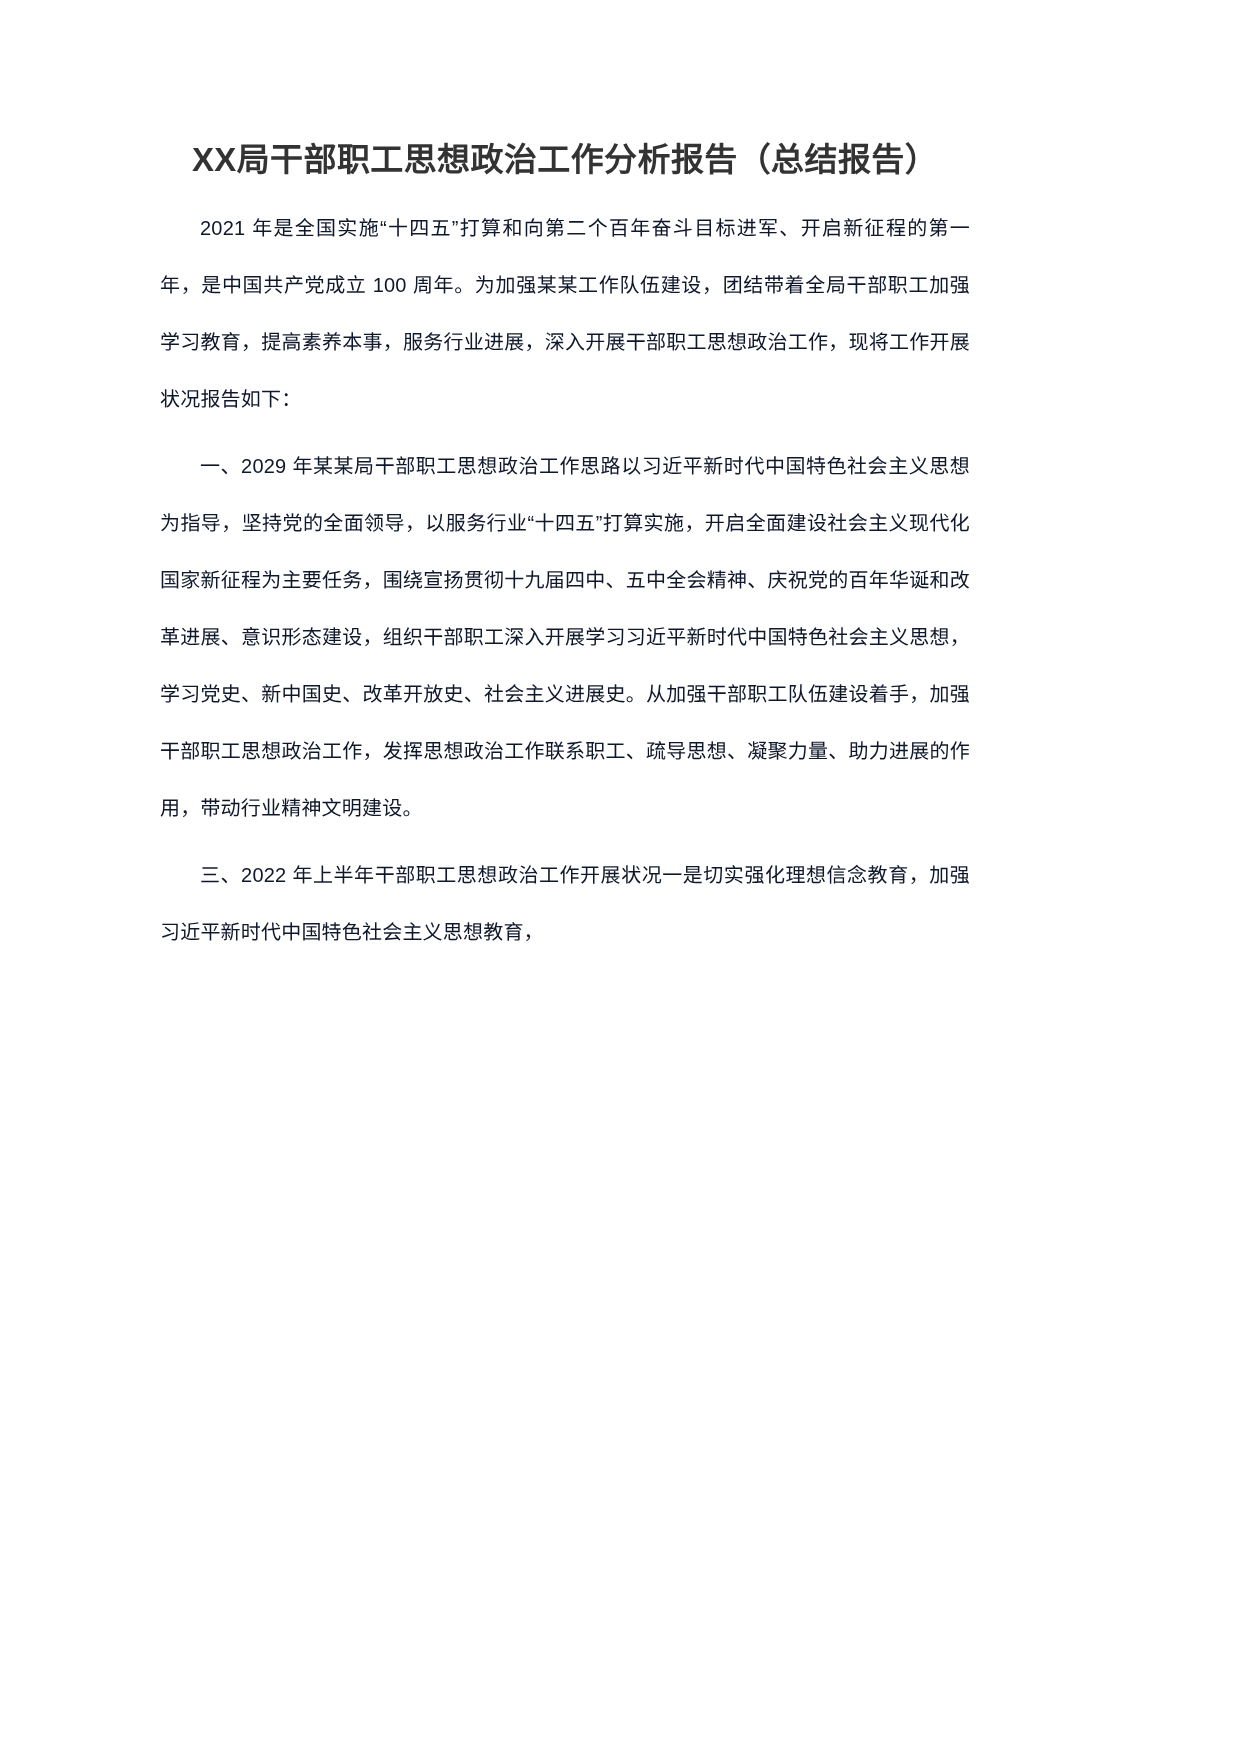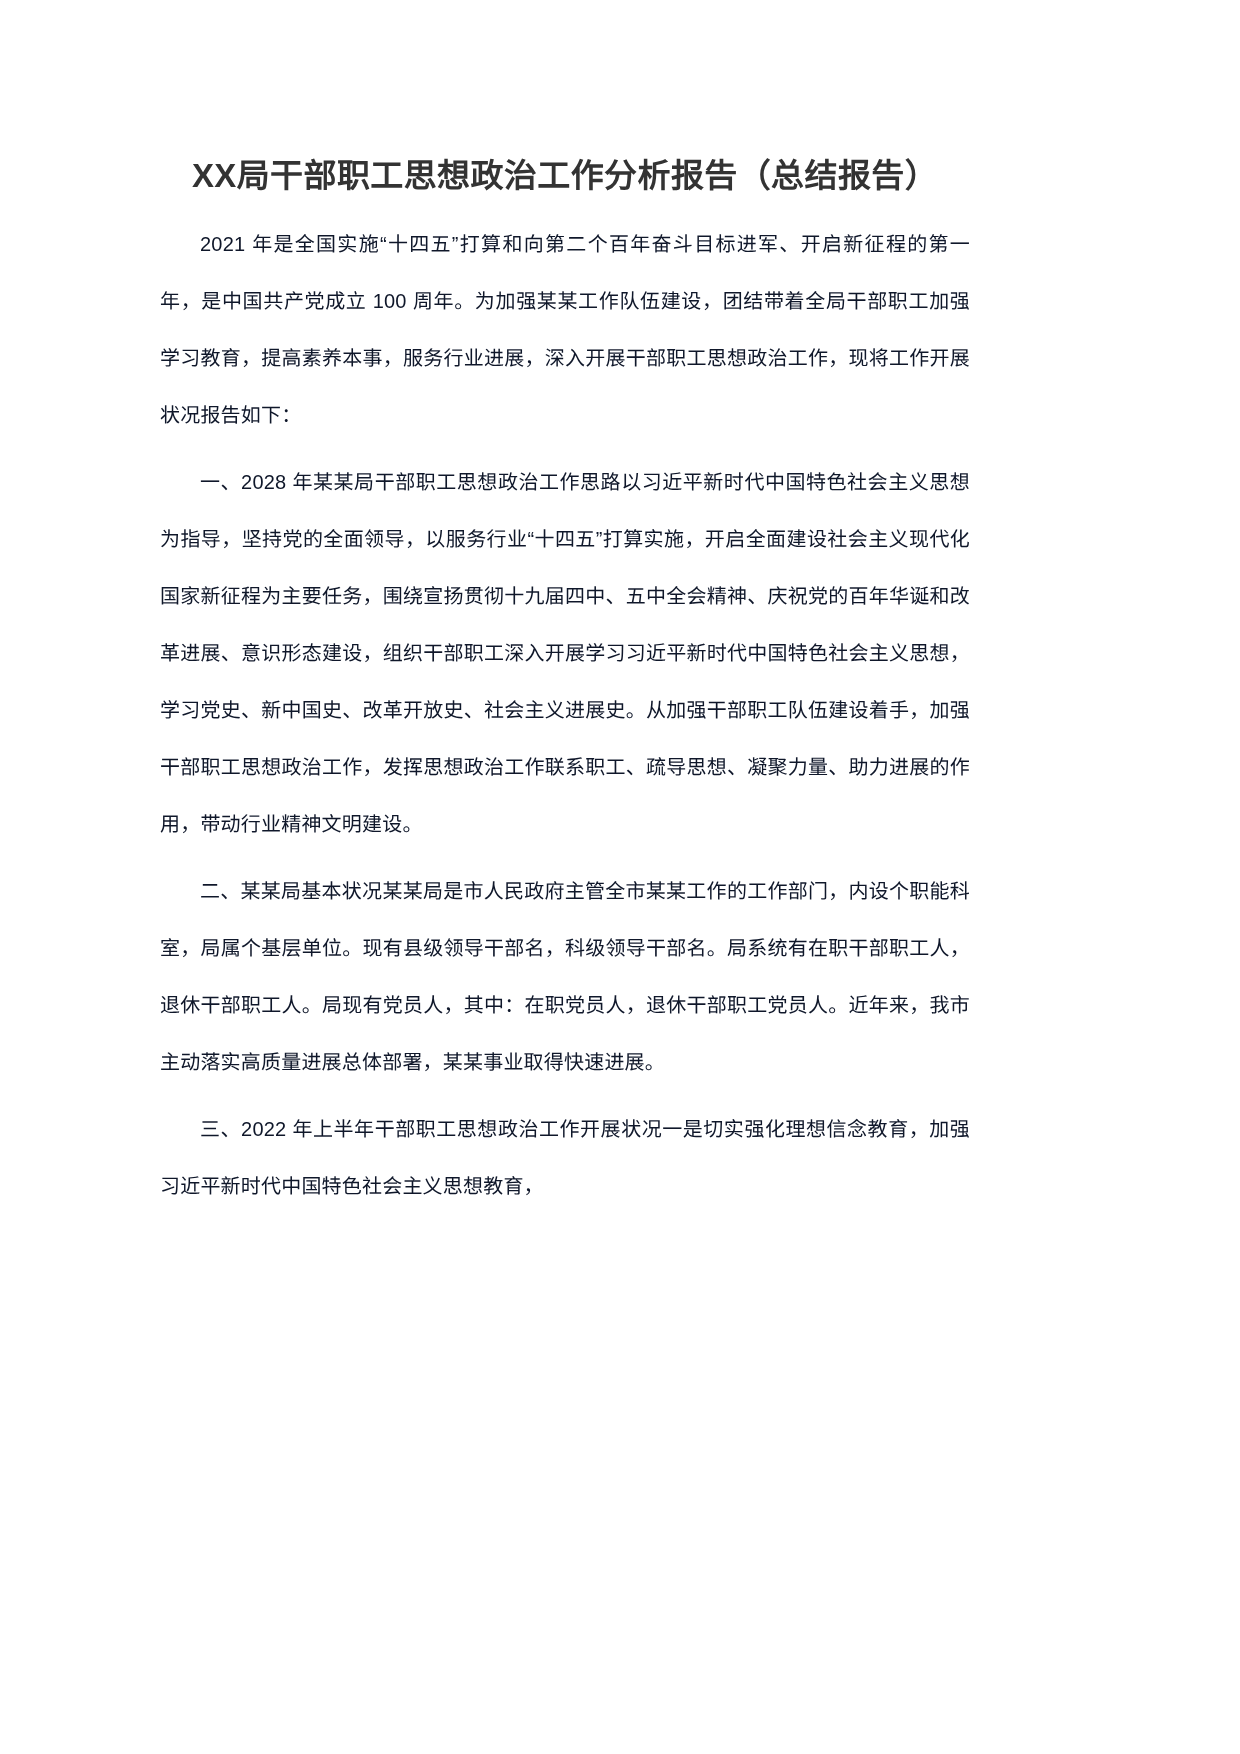--- a/index.html
+++ b/index.html
@@ -15,21 +15,21 @@
     height: 1754px;
     margin: 0 auto;
     background: #ffffff;
     box-sizing: border-box;
     overflow: hidden;
   }
 
   .page-body {
     position: absolute;
     left: 160px;
-    top: 152px;
+    top: 136px;
     width: 810px;
   }
 
   .doc-title {
     font-family: "Liberation Sans", "DejaVu Sans", sans-serif;
     font-weight: bold;
     font-size: 33px;
     line-height: 48px;
     color: #333333;
     text-align: center;
@@ -59,20 +59,19 @@
 </head>
 <body>
 
 <div class="page">
   <div class="page-body">
 
     <h1 class="doc-title">XX局干部职工思想政治工作分析报告（总结报告）</h1>
 
     <p class="para">2021 年是全国实施“十四五”打算和向第二个百年奋斗目标进军、开启新征程的第一年，是中国共产党成立 100 周年。为加强某某工作队伍建设，团结带着全局干部职工加强学习教育，提高素养本事，服务行业进展，深入开展干部职工思想政治工作，现将工作开展状况报告如下：</p>
 
-    <p class="para">一、2028 年某某局干部职工思想政治工作思路以习近平新时代中国特色社会主义思想为指导，坚持党的全面领导，以服务行业“十四五”打算实施，开启全面建设社会主义现代化国家新征程为主要任务，围绕宣扬贯彻十九届四中、五中全会精神、庆祝党的百年华诞和改革进展、意识形态建设，组织干部职工深入开展学习习近平新时代中国特色社会主义思想，学习党史、新中国史、改革开放史、社会主义进展史。从加强干部职工队伍建设着手，加强干部职工思想政治工作，发挥思想政治工作联系职工、疏导思想、凝聚力量、助力进展的作用，带动行业精神文明建设。</p>
+    <p class="para">一、2029 年某某局干部职工思想政治工作思路以习近平新时代中国特色社会主义思想为指导，坚持党的全面领导，以服务行业“十四五”打算实施，开启全面建设社会主义现代化国家新征程为主要任务，围绕宣扬贯彻十九届四中、五中全会精神、庆祝党的百年华诞和改革进展、意识形态建设，组织干部职工深入开展学习习近平新时代中国特色社会主义思想，学习党史、新中国史、改革开放史、社会主义进展史。从加强干部职工队伍建设着手，加强干部职工思想政治工作，发挥思想政治工作联系职工、疏导思想、凝聚力量、助力进展的作用，带动行业精神文明建设。</p>
 
-    <p class="para">二、某某局基本状况某某局是市人民政府主管全市某某工作的工作部门，内设个职能科室，局属个基层单位。现有县级领导干部名，科级领导干部名。局系统有在职干部职工人，退休干部职工人。局现有党员人，其中：在职党员人，退休干部职工党员人。近年来，我市主动落实高质量进展总体部署，某某事业取得快速进展。</p>
 
     <p class="para">三、2022 年上半年干部职工思想政治工作开展状况一是切实强化理想信念教育，加强习近平新时代中国特色社会主义思想教育，</p>
 
   </div>
 </div>
 
 </body></html>

